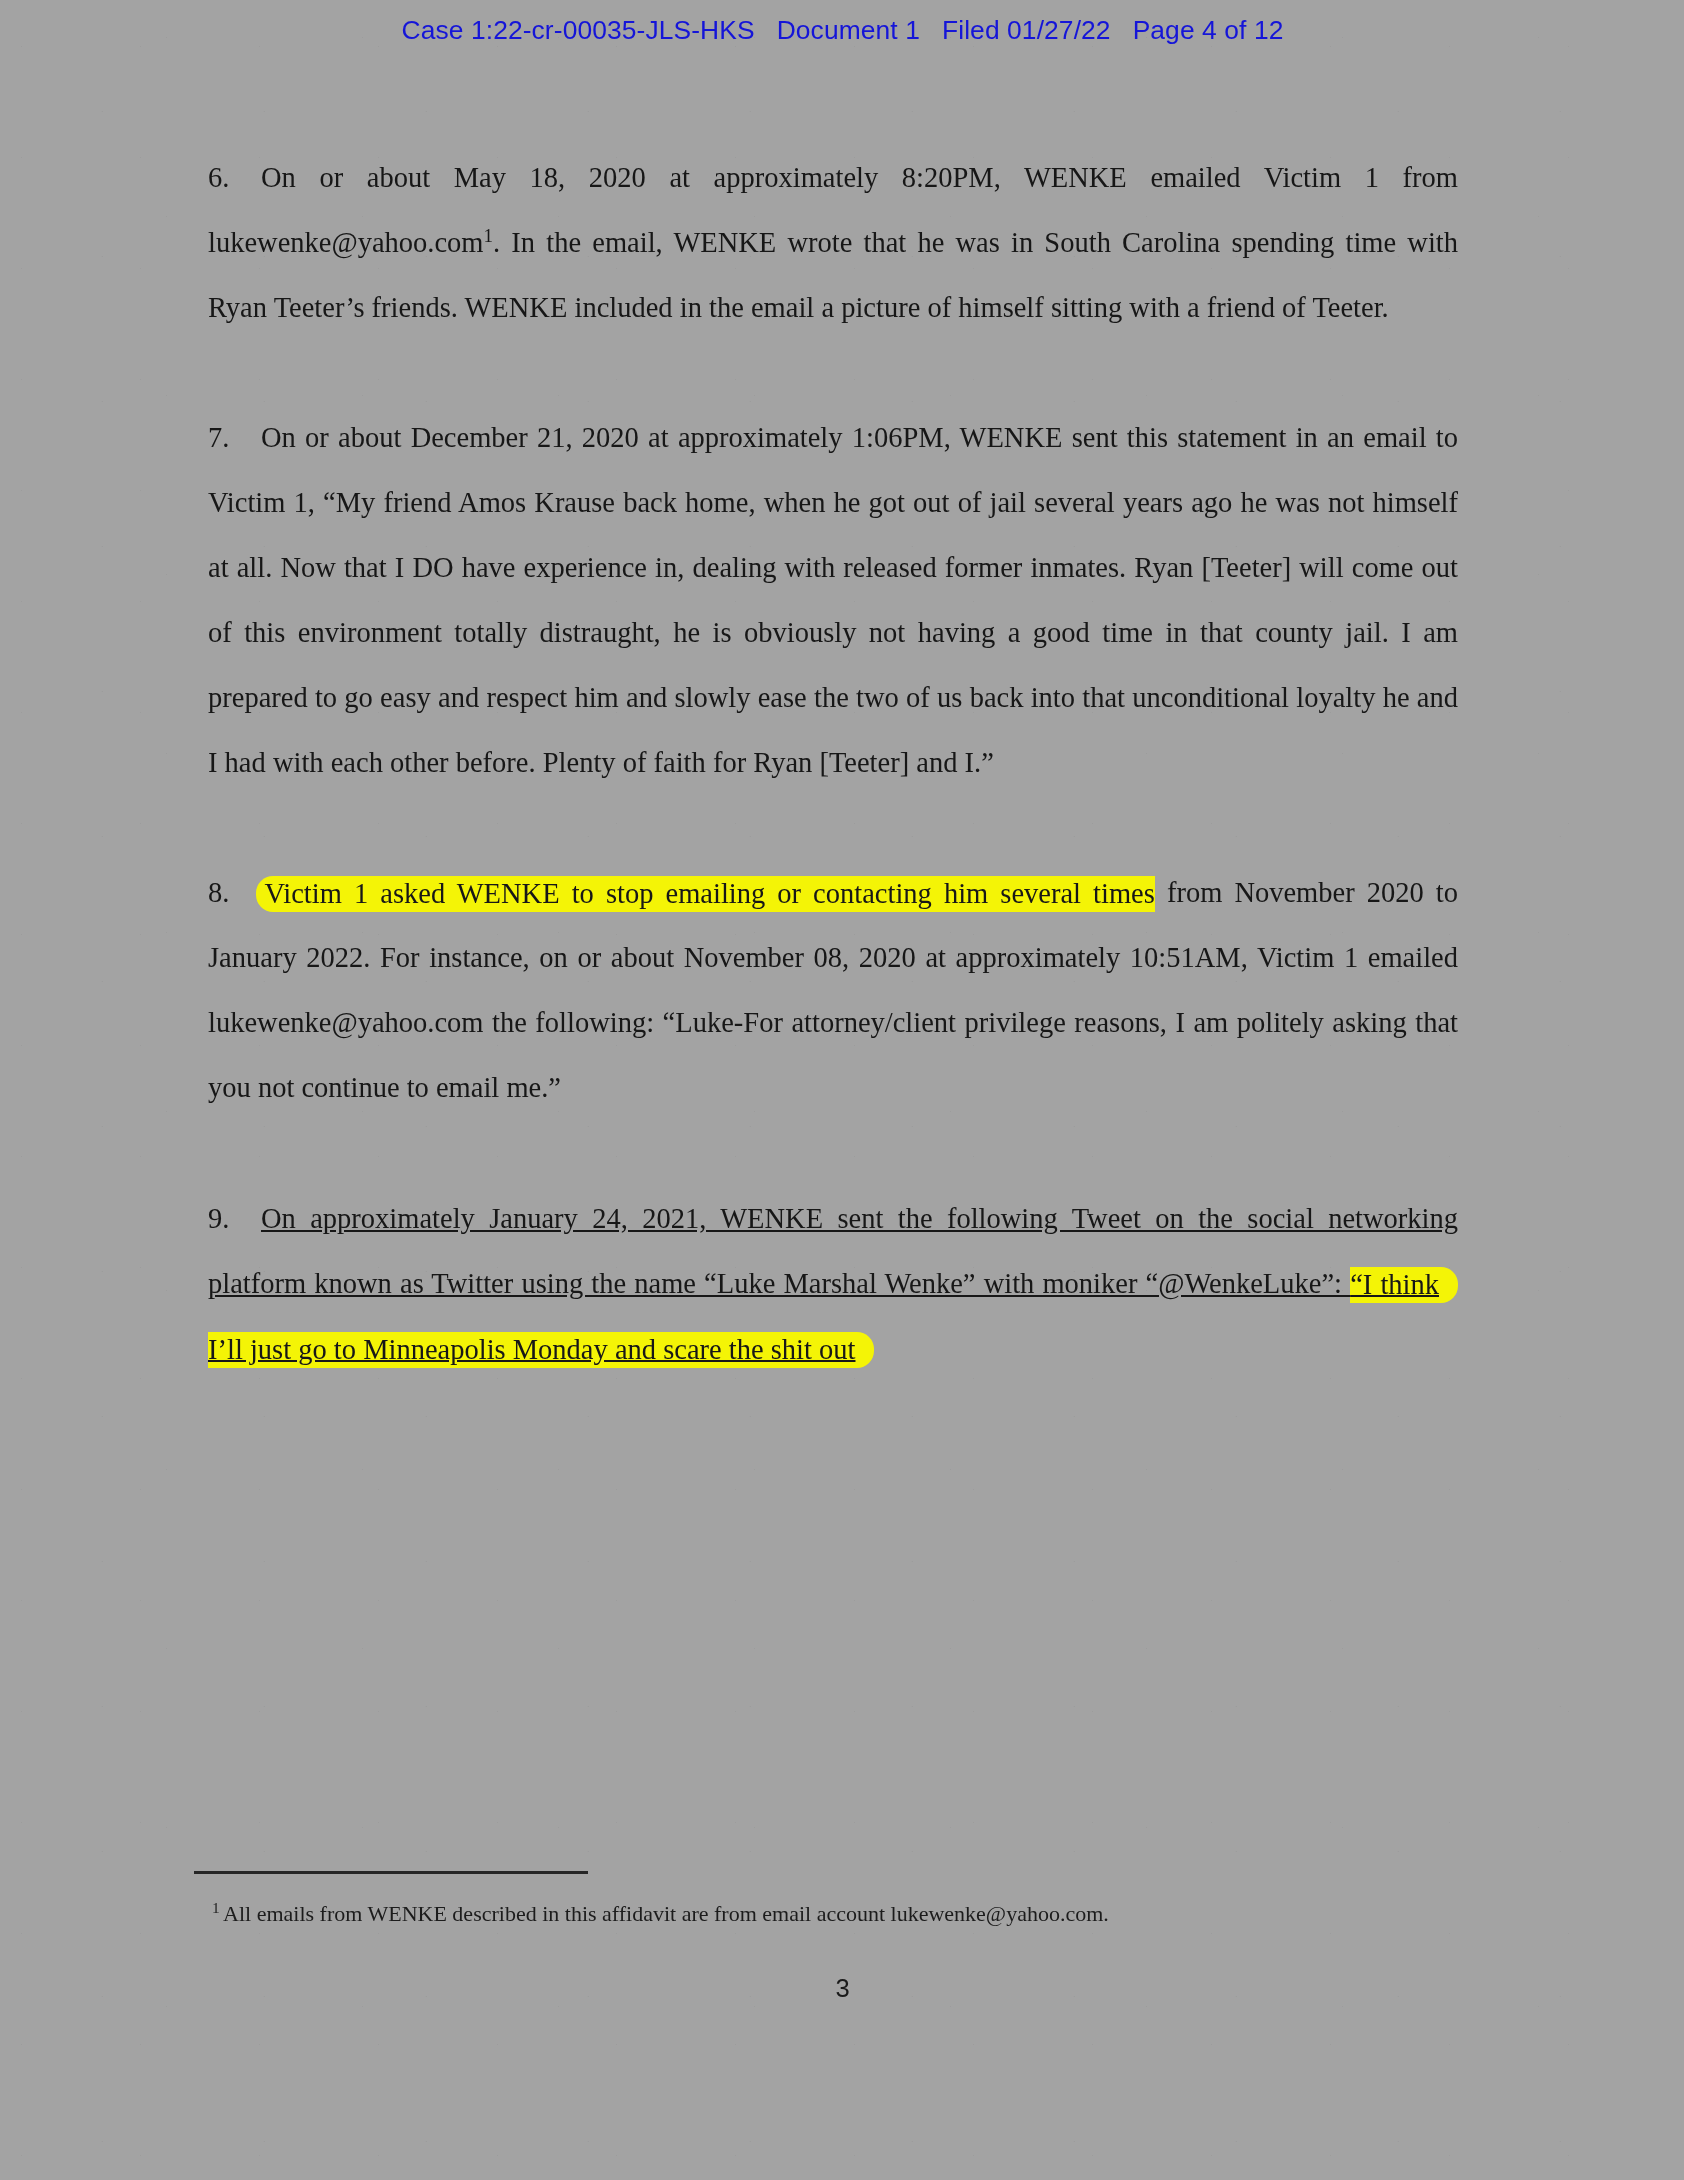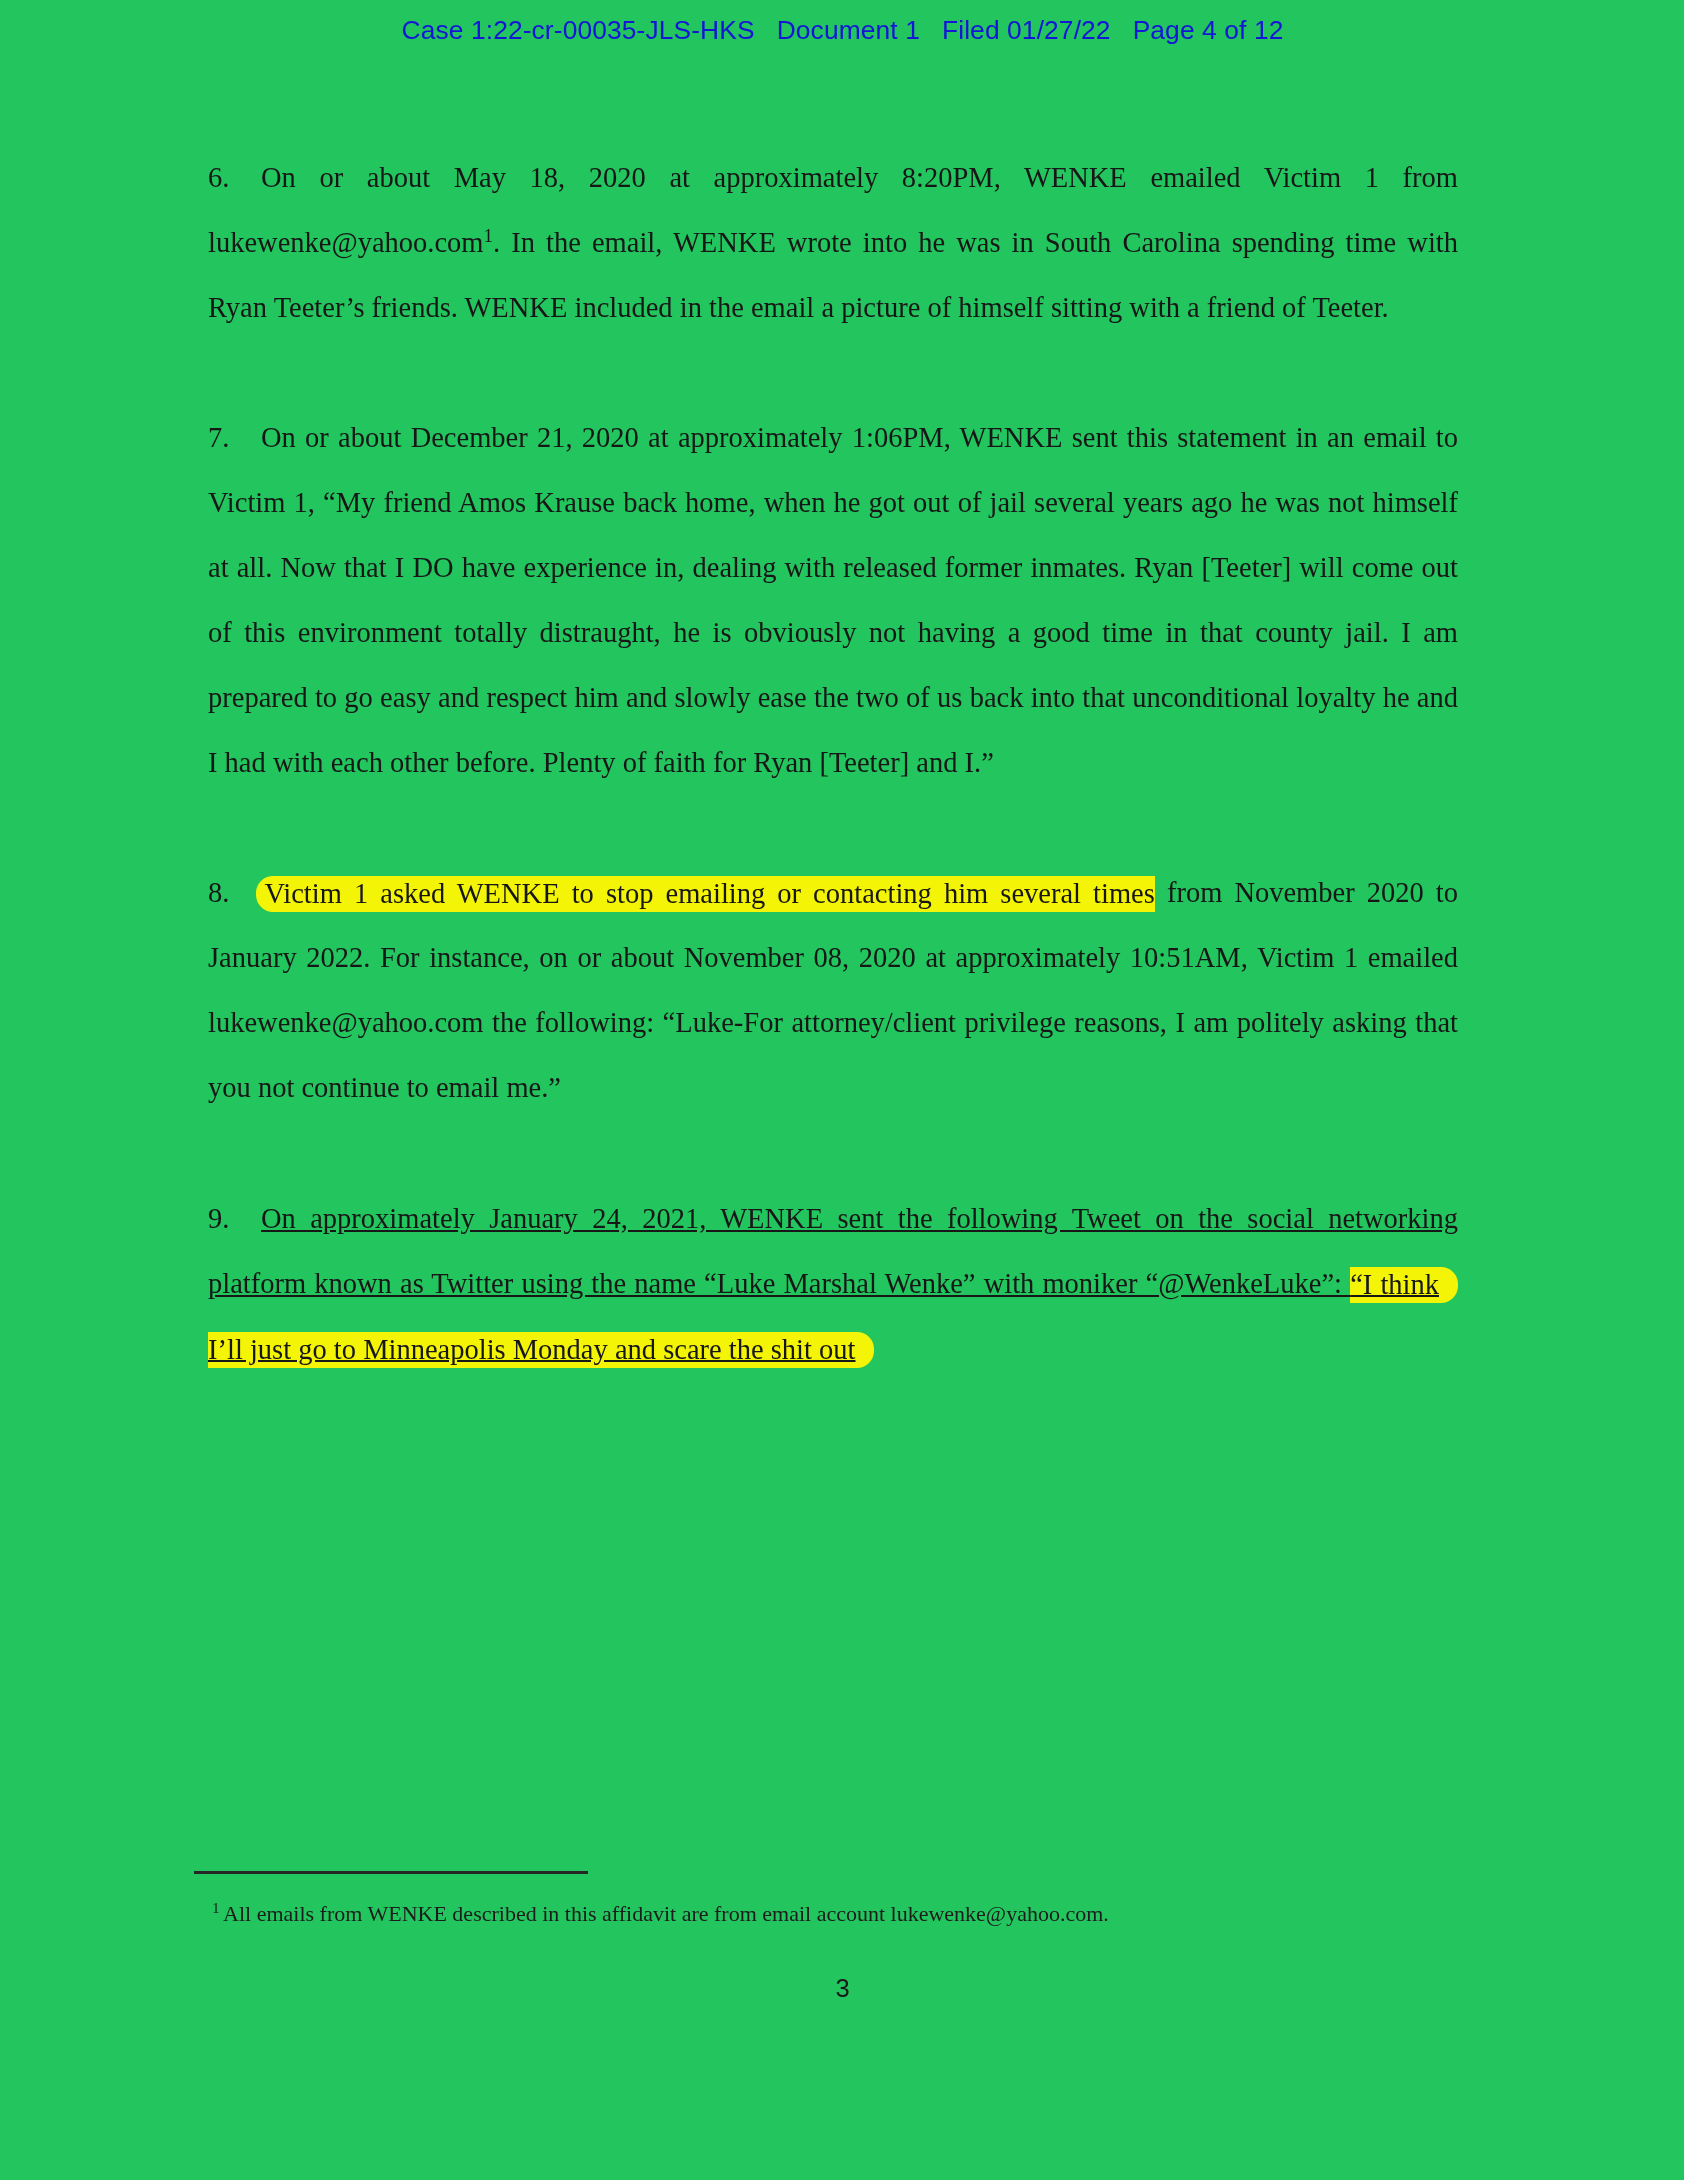--- a/index.html
+++ b/index.html
@@ -4,21 +4,21 @@
 <style>
   html, body {
     margin: 0;
     padding: 0;
     background: #ffffff;
   }
   .page {
     position: relative;
     width: 1685px;
     height: 2181px;
-    background: #22c55e;
+    background: #a3a3a3;
     overflow: hidden;
     font-family: "Liberation Serif", "DejaVu Serif", serif;
     color: #1a1a1a;
   }
 
   
   .ecf-header {
     position: absolute;
     top: 15.3px;
     left: 0;
@@ -141,21 +141,21 @@
 
 <div class="page">
 
   <div class="ecf-header" style="color: rgb(21, 21, 216);">
     <span class="seg">Case 1:22-cr-00035-JLS-HKS</span><span class="seg">Document 1</span><span class="seg">Filed 01/27/22</span><span class="seg">Page 4 of 12</span>
   </div>
 
   <div class="body-block">
 
     <p class="para p6">
-      <span class="pnum">6.</span><span>On or about May 18, 2020 at approximately 8:20PM, WENKE emailed Victim 1 from lukewenke@yahoo.com</span><span class="fnref">1</span><span>. In the email, WENKE wrote into he was in South Carolina spending time with Ryan Teeter’s friends. WENKE included in the email a picture of himself sitting with a friend of Teeter.</span>
+      <span class="pnum">6.</span><span>On or about May 18, 2020 at approximately 8:20PM, WENKE emailed Victim 1 from lukewenke@yahoo.com</span><span class="fnref">1</span><span>. In the email, WENKE wrote that he was in South Carolina spending time with Ryan Teeter’s friends. WENKE included in the email a picture of himself sitting with a friend of Teeter.</span>
     </p>
 
     <p class="para p7">
       <span class="pnum">7.</span><span>On or about December 21, 2020 at approximately 1:06PM, WENKE sent this statement in an email to Victim 1, “My friend Amos Krause back home, when he got out of jail several years ago he was not himself at all.  Now that I DO have experience in, dealing with released former inmates.  Ryan [Teeter] will come out of this environment totally distraught, he is obviously not having a good time in that county jail.  I am prepared to go easy and respect him and slowly ease the two of us back into that unconditional loyalty he and I had with each other before.  Plenty of faith for Ryan [Teeter] and I.”</span>
     </p>
 
     <p class="para p8">
       <span class="pnum">8.</span><span class="hl hl-round-l" style="background-color: rgb(244, 244, 6);">Victim 1 asked WENKE to stop emailing or contacting him several times</span><span> from November 2020 to January 2022. For instance, on or about November 08, 2020 at approximately 10:51AM, Victim 1 emailed lukewenke@yahoo.com the following: “Luke-For attorney/client privilege reasons, I am politely asking that you not continue to email me.”</span>
     </p>
 

